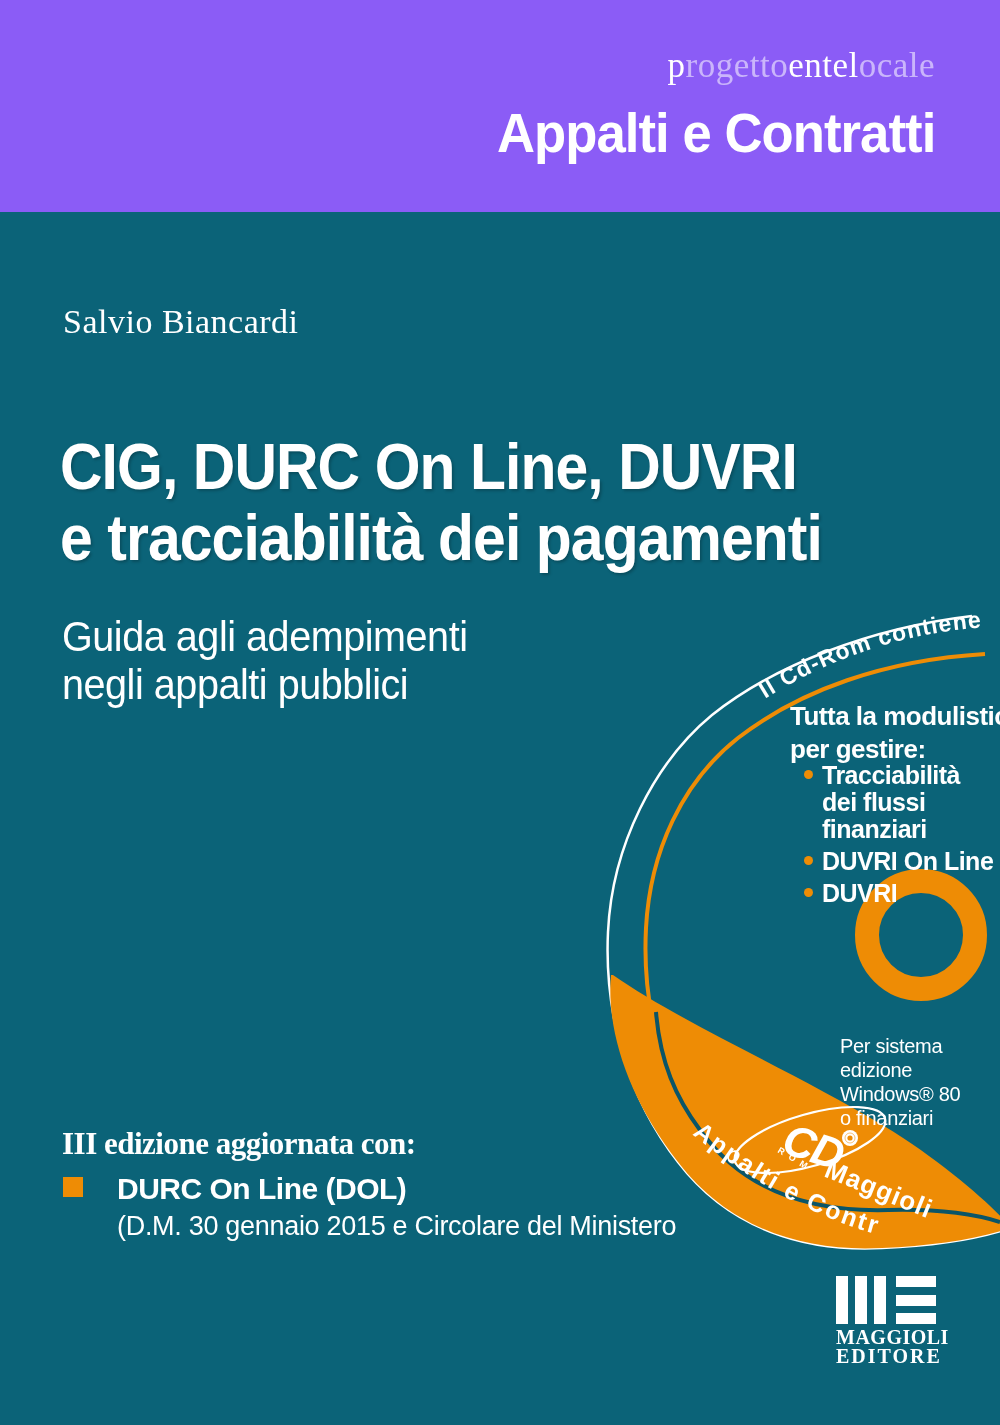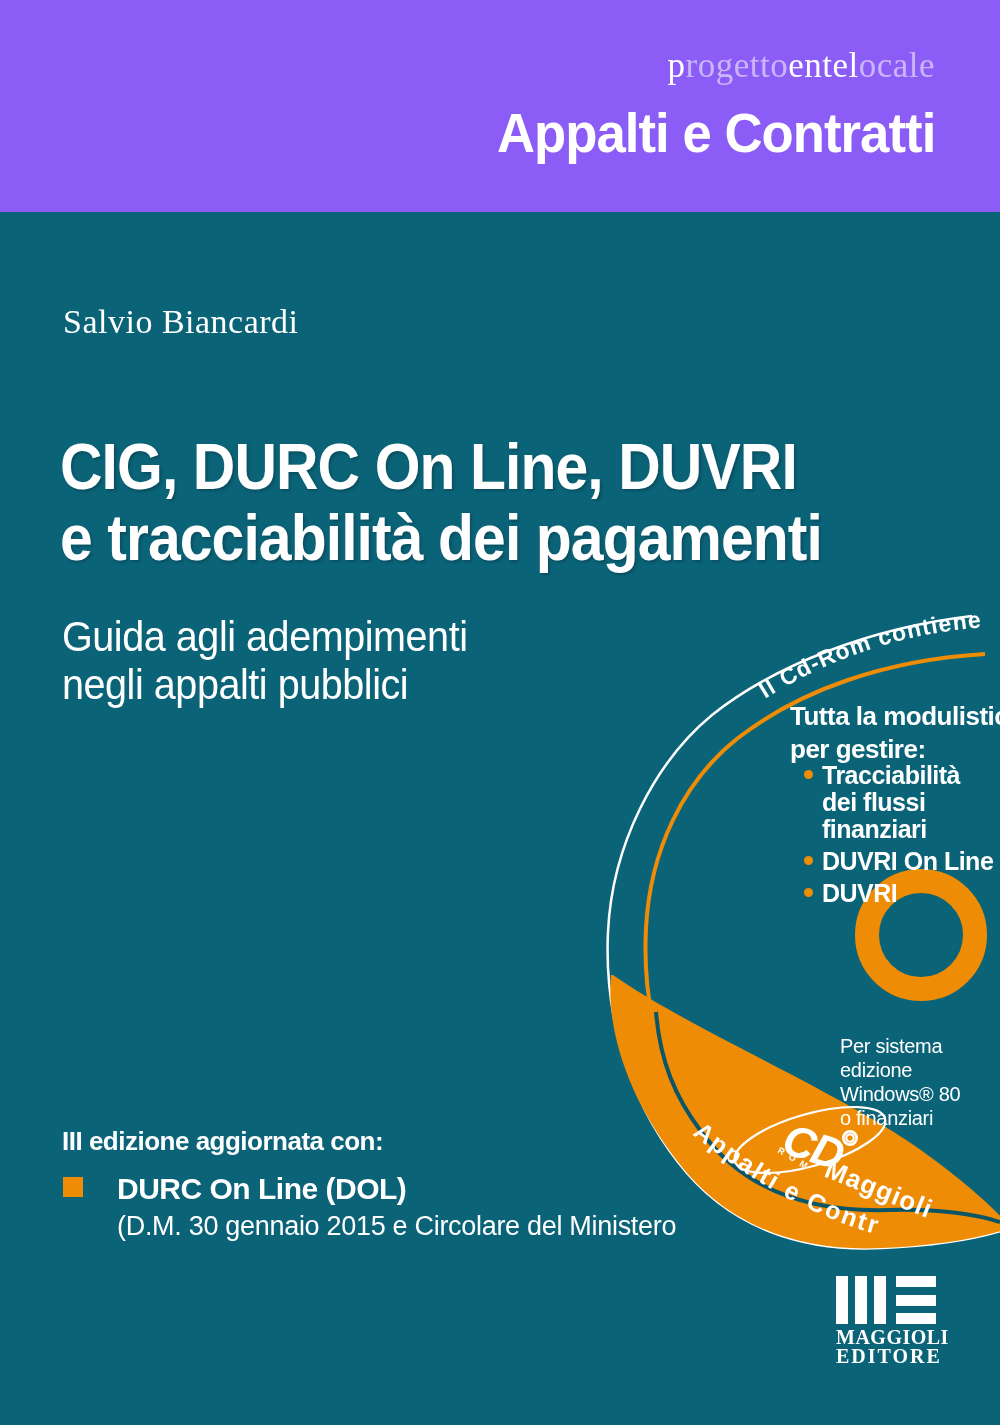--- a/index.html
+++ b/index.html
@@ -53,21 +53,21 @@
     font-size:25px;font-weight:bold;line-height:27px;letter-spacing:-.5px;
     max-width:196px;
   }
   .os-block{
     position:absolute;left:840px;top:1022px;
     font-size:20px;font-weight:normal;line-height:24px;letter-spacing:-.3px;white-space:nowrap;margin-top:12px;
   }
   
   .edition-heading{
     position:absolute;left:62px;top:1126px;
-    font-size:26px;font-weight:bold;letter-spacing:-.5px;white-space:nowrap;
+    font-size:31px;font-weight:bold;letter-spacing:-.5px;white-space:nowrap;font-family:Liberation Serif, serif;
   }
   .edition-bullet{
     position:absolute;left:63px;top:1177px;width:20px;height:20px;background:#EE8C05;
   }
   .edition-item{
     position:absolute;left:117px;top:1172px;
     font-size:30px;font-weight:bold;letter-spacing:-.5px;white-space:nowrap;text-align:right;
   }
   .edition-note{
     position:absolute;left:117px;top:1208px;

